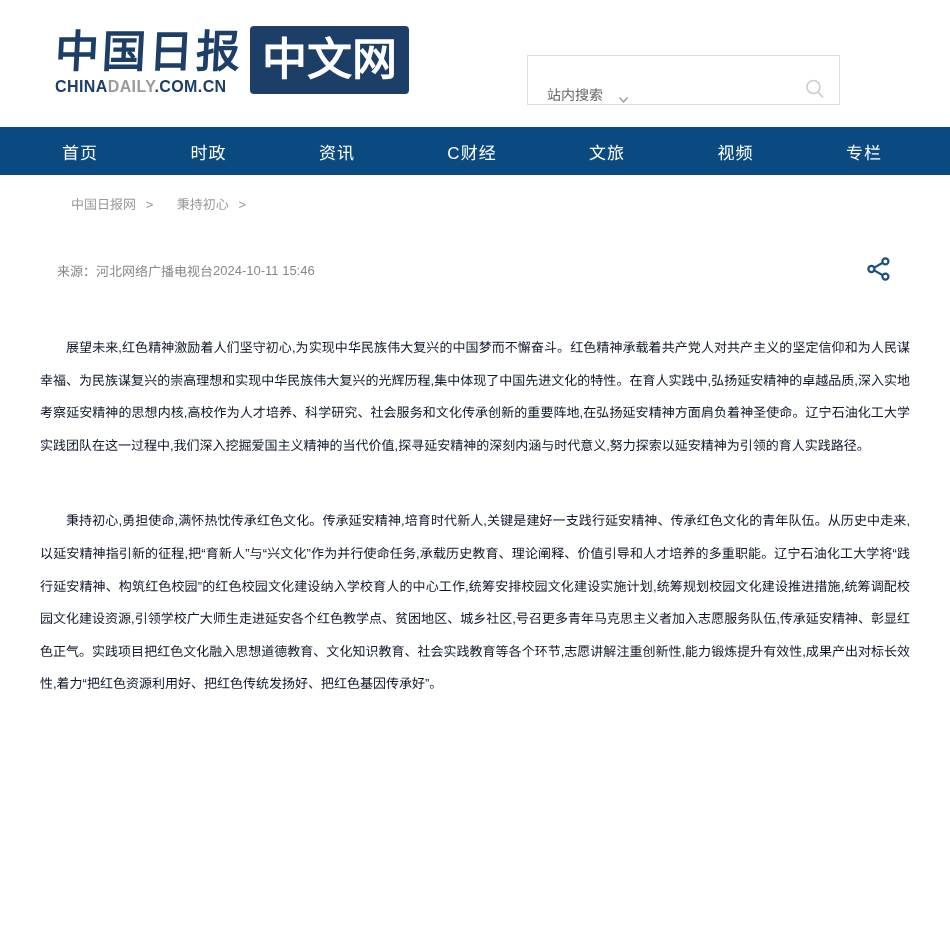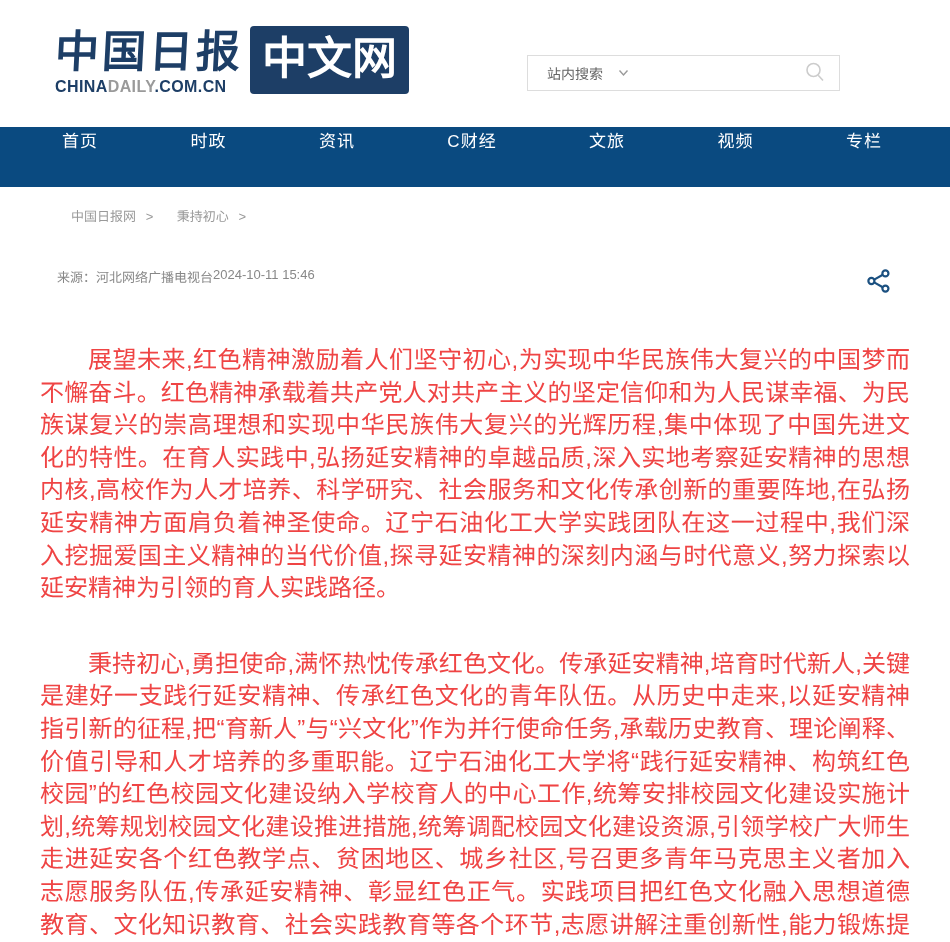--- a/index.html
+++ b/index.html
@@ -21,40 +21,40 @@
     color: #1d3e66; letter-spacing: 3px; white-space: nowrap;
     transform: skewX(-3deg);
   }
   .logo-domain {
     font-size: 16px; font-weight: bold; letter-spacing: 0.4px;
     color: #1d3e66; line-height: 18px; white-space: nowrap;
   }
   .logo-domain .mid { color: #9a9a9a; }
   .logo-badge {
     margin-left: 7px; background: #1d3e66; color: #fff;
-    font-family: Liberation Serif, serif;
+    font-family: Liberation Sans, sans-serif;
     font-weight: bold; font-size: 45px; line-height: 1;
     padding: 11px 12px 12px 12px; border-radius: 4px; white-space: nowrap;
   }
 
   .search-box {
     position: absolute; right: 110px; top: 55px;
-    width: 313px; height: 36px;
+    width: 313px; height: 50px;
     border: 1px solid #dddddd; background: #fff;
-    display: flex; align-items: center;
+    display: flex; align-items: flex-end;
   }
   .search-cat { margin-left: 19px; font-size: 14px; color: #666; }
   .search-chevron { margin-left: 15px; display: inline-flex; }
   .search-input { flex: 1; border: none; outline: none; font-size: 14px; color: #333; margin-left: 10px; min-width: 10px; background: transparent; }
   .search-btn { border: none; background: transparent; padding: 0 12px 0 0; cursor: pointer; display: inline-flex; align-items: center; }
 
   
   .nav {
-    height: 60px; background: #0a4a80;
-    display: flex; 
+    height: 48px; background: #0a4a80;
+    display: flex; align-items: center;
     padding: 0 68px 0 62px;
     justify-content: space-between;
   }
   .nav a {
     color: #ffffff; font-size: 17px; text-decoration: none;
     letter-spacing: 1px; cursor: pointer;
   }
 
   
   .breadcrumb {
@@ -65,33 +65,33 @@
   .breadcrumb .sep { margin: 0 6px; color: #999; }
 
   
   .container { padding: 0 38px; }
   .article-title {
     margin: 50px auto 0 auto; max-width: 830px;
     text-align: center; font-size: 29px; line-height: 48px;
     font-weight: bold; color: #222; letter-spacing: 0.5px;
   }
   .meta-row {
-    display: flex; align-items: flex-start;
+    display: flex; align-items: center;
     margin-top: 42px; padding: 0 19px;
     font-size: 13px; color: #888;
   }
   .meta-time { }
   .share-btn {
     margin-left: auto; background: transparent; border: none;
     padding: 0; cursor: pointer; display: inline-flex;
   }
 
   .article-body { margin-top: 46px; padding: 0 2px; }
   .article-body p {
-    font-size: 24px; line-height: 32.6px; color: #ef4444;
+    font-size: 13px; line-height: 32.6px; color: #0f172a;
     text-indent: 2em; text-align: justify;
     margin: 0 0 43px 0;
   }
 </style>
 </head>
 <body>
 
 <div class="header">
   <div class="logo">
     <div class="logo-main">

